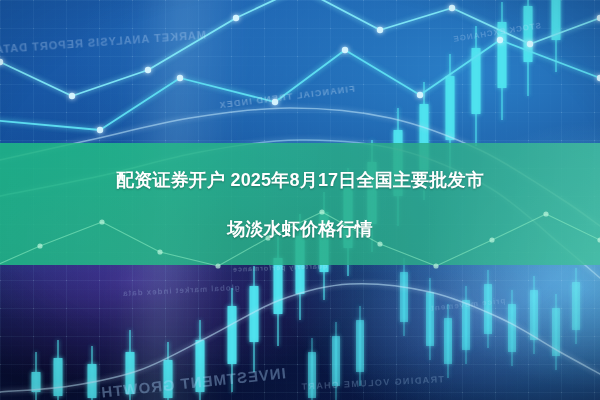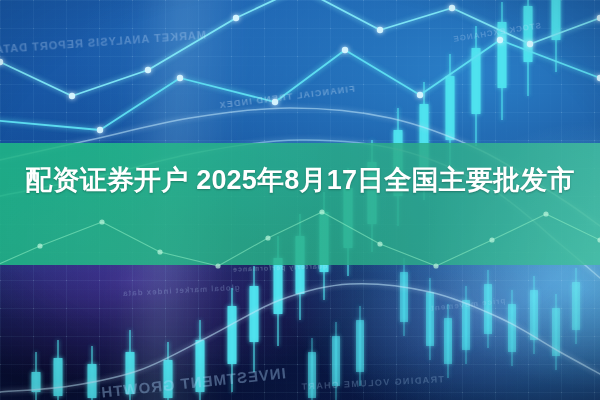--- a/index.html
+++ b/index.html
@@ -78,21 +78,21 @@
     mix-blend-mode: screen;
   }
 
   
   .headline {
     left: 0; top: 156px; width: 600px;
     text-align: center;
     color: #ffffff;
     font-family: "Liberation Sans", sans-serif;
     font-weight: bold;
-    font-size: 27px;
+    font-size: 18px;
     line-height: 49px;
     letter-spacing: 0.2px;
     text-shadow: 0 1px 2px rgba(0,40,30,0.33);
     white-space: nowrap;
   }
   .headline .ln { display: block; }
 
   
   .wm {
     color: rgba(205,228,255,0.30);
@@ -324,15 +324,16 @@
         <circle cx="380" cy="244" r="2.6" fill="#bdf7dd" opacity="0.7"></circle>
         <circle cx="436" cy="266" r="2.6" fill="#bdf7dd" opacity="0.7"></circle>
         <circle cx="492" cy="240" r="2.6" fill="#bdf7dd" opacity="0.7"></circle>
         <circle cx="546" cy="214" r="2.6" fill="#bdf7dd" opacity="0.7"></circle>
         <circle cx="600" cy="240" r="2.6" fill="#bdf7dd" opacity="0.7"></circle>
       </g>
   </svg>
 
   <div class="headline">
     <span class="ln">配资证券开户 2025年8月17日全国主要批发市</span>
+    <span class="ln">场淡水虾价格行情</span>
   </div>
 
 </div>
 
 </body></html>

